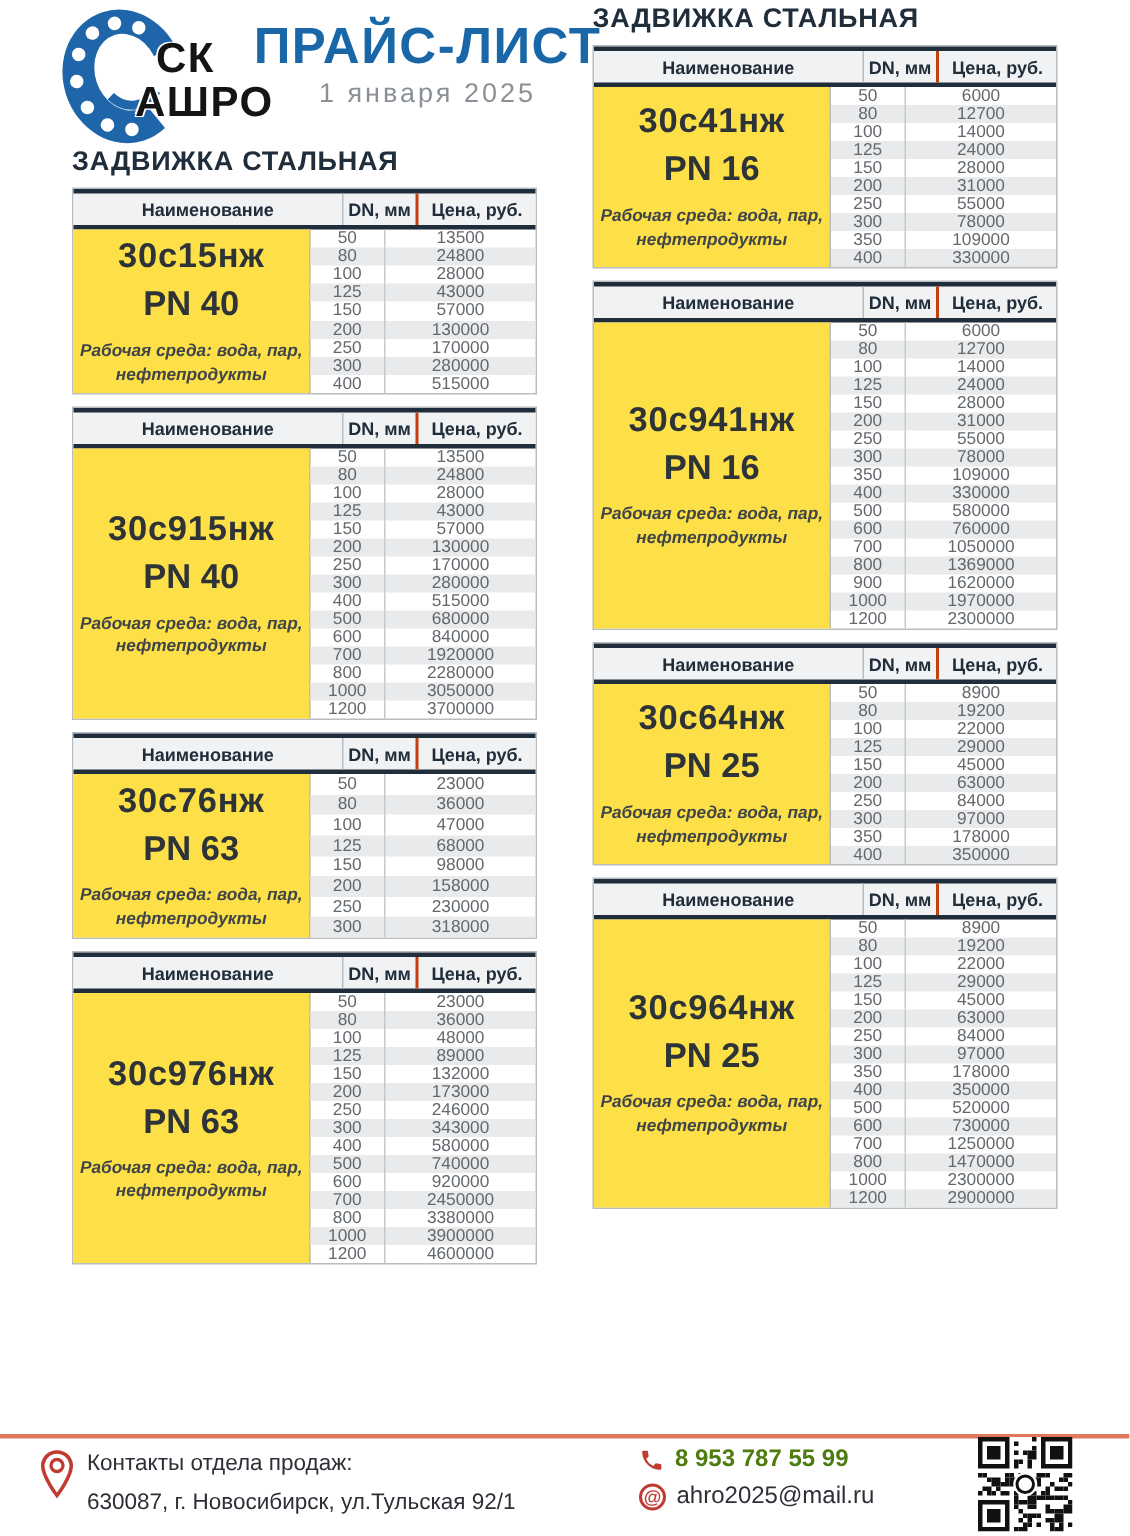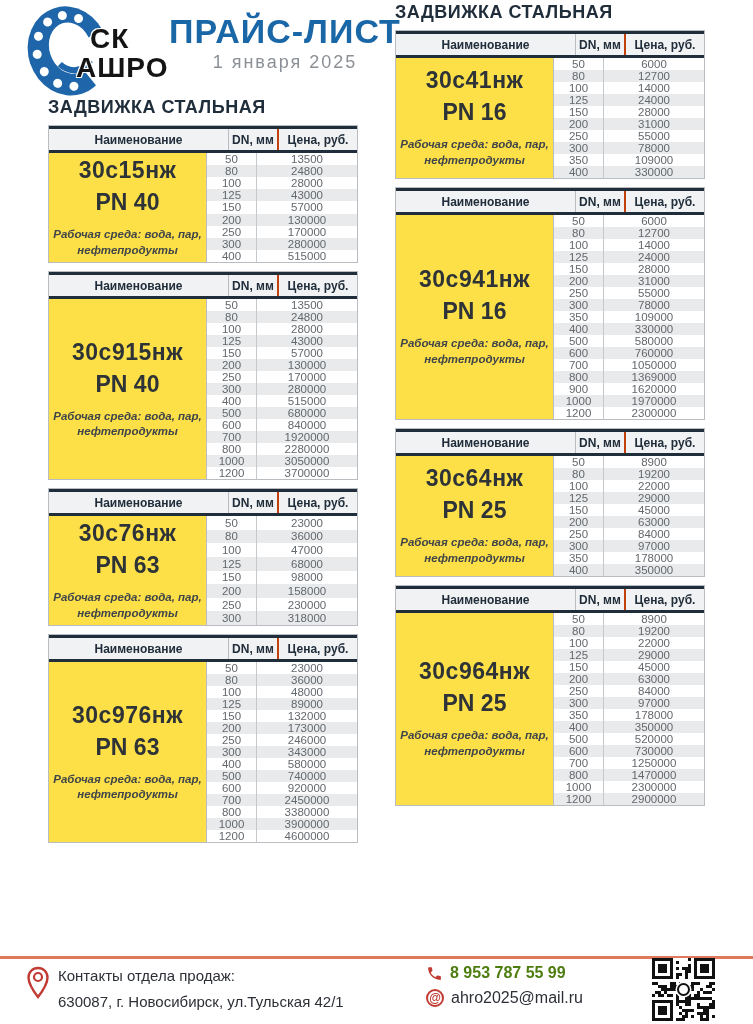--- a/index.html
+++ b/index.html
@@ -8,21 +8,21 @@
     --red:#c13b33;
     --salmon:#e0795c;
   }
   *{box-sizing:border-box;margin:0;padding:0}
   html,body{background:#fff}
   body{
     width:753px;height:1024px;position:relative;overflow:hidden;
     font-family:"Liberation Sans",sans-serif;
   }
   
-  .logo{position:absolute;left:16px;top:2px;width:160px;height:100px}
+  .logo{position:absolute;left:30px;top:2px;width:160px;height:100px}
   .logo svg{position:absolute;left:0;top:0}
   .logo-text{position:absolute;left:60px;top:24px;color:#141414;font-weight:bold;
     line-height:.95;letter-spacing:1px;text-shadow:1px 1px 0 #fff,-1px -1px 0 #fff,1px -1px 0 #fff,-1px 1px 0 #fff}
   .logo-text .l1{display:block;font-size:28px;margin-left:14px}
   .logo-text .l2{display:block;font-size:28px;margin-top:2px}
   .title-block{position:absolute;left:145px;top:12px;width:280px;text-align:center}
   .title{font-size:34px;font-weight:bold;color:var(--accent);letter-spacing:1px;white-space:nowrap}
   .date{font-size:18px;color:#8b9096;letter-spacing:2px;margin-top:1px}
   
   .col{position:absolute;width:310px}
@@ -639,21 +639,21 @@
 <div class="footer-line"></div>
 
 <div class="pin-wrap">
   <svg width="24" height="34" viewBox="0 0 24 34">
     <path d="M12 2 C6.6 2 2.5 6.2 2.5 11.4 C2.5 18.5 12 31 12 31 C12 31 21.5 18.5 21.5 11.4 C21.5 6.2 17.4 2 12 2 Z" fill="none" stroke="#c13b33" stroke-width="2.4"></path>
     <circle cx="12" cy="11" r="4" fill="none" stroke="#c13b33" stroke-width="2.2"></circle>
   </svg>
 </div>
 <div class="contact-texts">
   <div>Контакты отдела продаж:</div>
-  <div>630087, г. Новосибирск, ул.Тульская 42/1</div>
+  <div>630087, г. Новосибирск, ул.Тульская 92/1</div>
 </div>
 
 <div class="phone-row">
   <svg width="17" height="17" viewBox="0 0 24 24">
     <path fill="#c13b33" d="M6.62 10.79a15.05 15.05 0 0 0 6.59 6.59l2.2-2.2c.27-.27.67-.36 1.02-.24 1.12.37 2.33.57 3.57.57.55 0 1 .45 1 1V20c0 .55-.45 1-1 1C10.61 21 3 13.39 3 4c0-.55.45-1 1-1h3.5c.55 0 1 .45 1 1 0 1.25.2 2.45.57 3.57.11.35.03.74-.25 1.02l-2.2 2.2z"></path>
   </svg>
   <span class="txt">8 953 787 55 99</span>
 </div>
 
 <div class="email-row">

